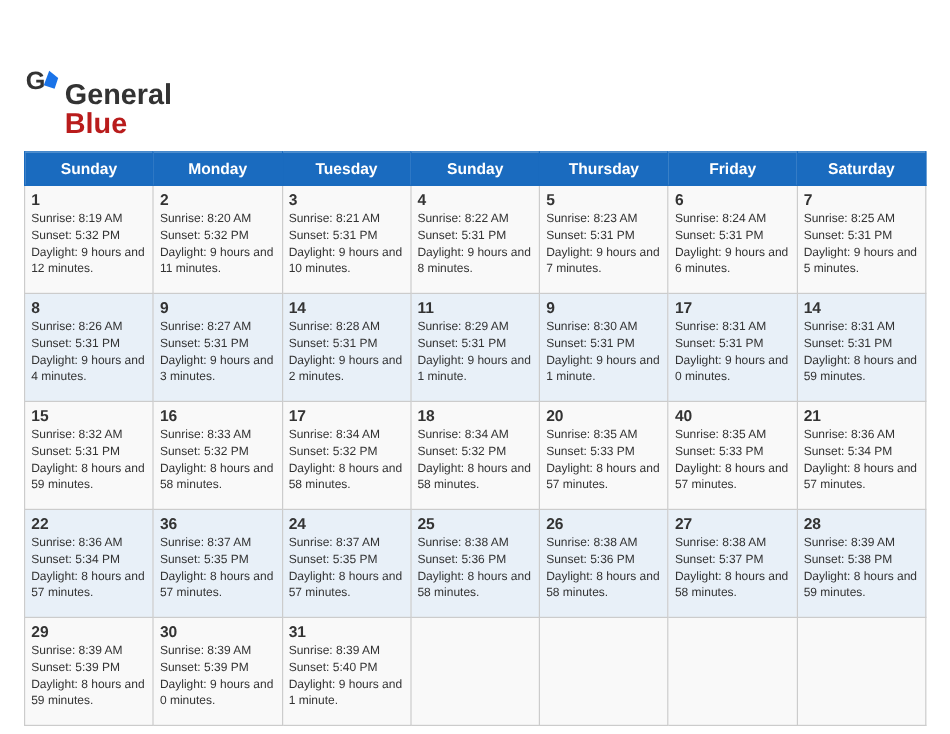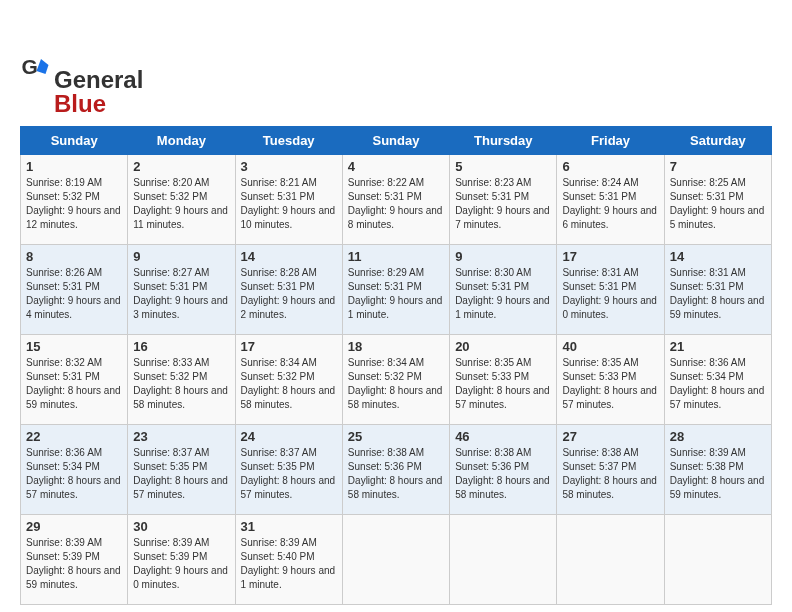--- a/index.html
+++ b/index.html
@@ -299,21 +299,21 @@
       <tr>
         <td>
         <span class="day-num">22</span>
         <div class="day-info">
           Sunrise: 8:36 AM<br>
           Sunset: 5:34 PM<br>
           Daylight: 8 hours and 57 minutes.
         </div>
       </td>
         <td>
-        <span class="day-num">23</span>
+        <span class="day-num">36</span>
         <div class="day-info">
           Sunrise: 8:37 AM<br>
           Sunset: 5:35 PM<br>
           Daylight: 8 hours and 57 minutes.
         </div>
       </td>
         <td>
         <span class="day-num">24</span>
         <div class="day-info">
           Sunrise: 8:37 AM<br>
@@ -323,21 +323,21 @@
       </td>
         <td>
         <span class="day-num">25</span>
         <div class="day-info">
           Sunrise: 8:38 AM<br>
           Sunset: 5:36 PM<br>
           Daylight: 8 hours and 58 minutes.
         </div>
       </td>
         <td>
-        <span class="day-num">46</span>
+        <span class="day-num">26</span>
         <div class="day-info">
           Sunrise: 8:38 AM<br>
           Sunset: 5:36 PM<br>
           Daylight: 8 hours and 58 minutes.
         </div>
       </td>
         <td>
         <span class="day-num">27</span>
         <div class="day-info">
           Sunrise: 8:38 AM<br>

